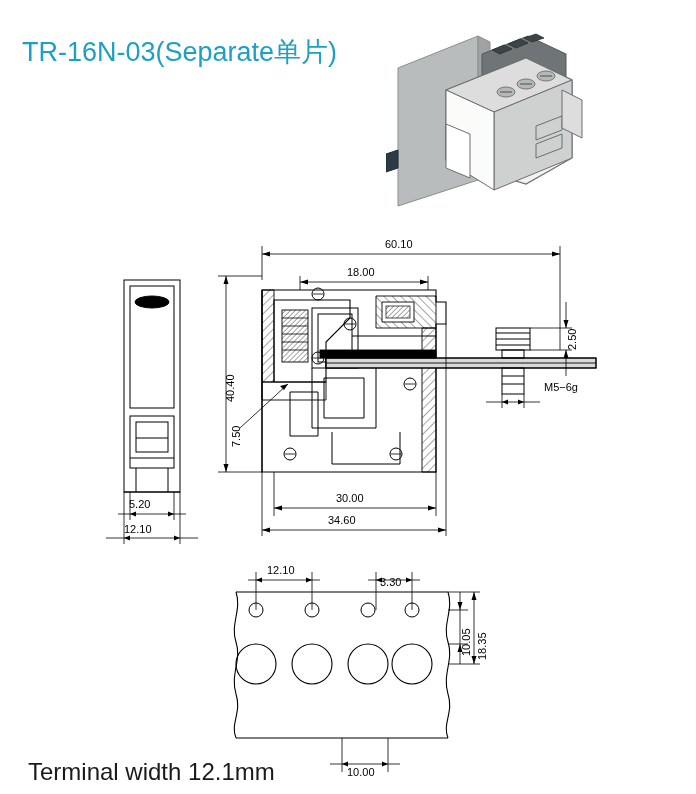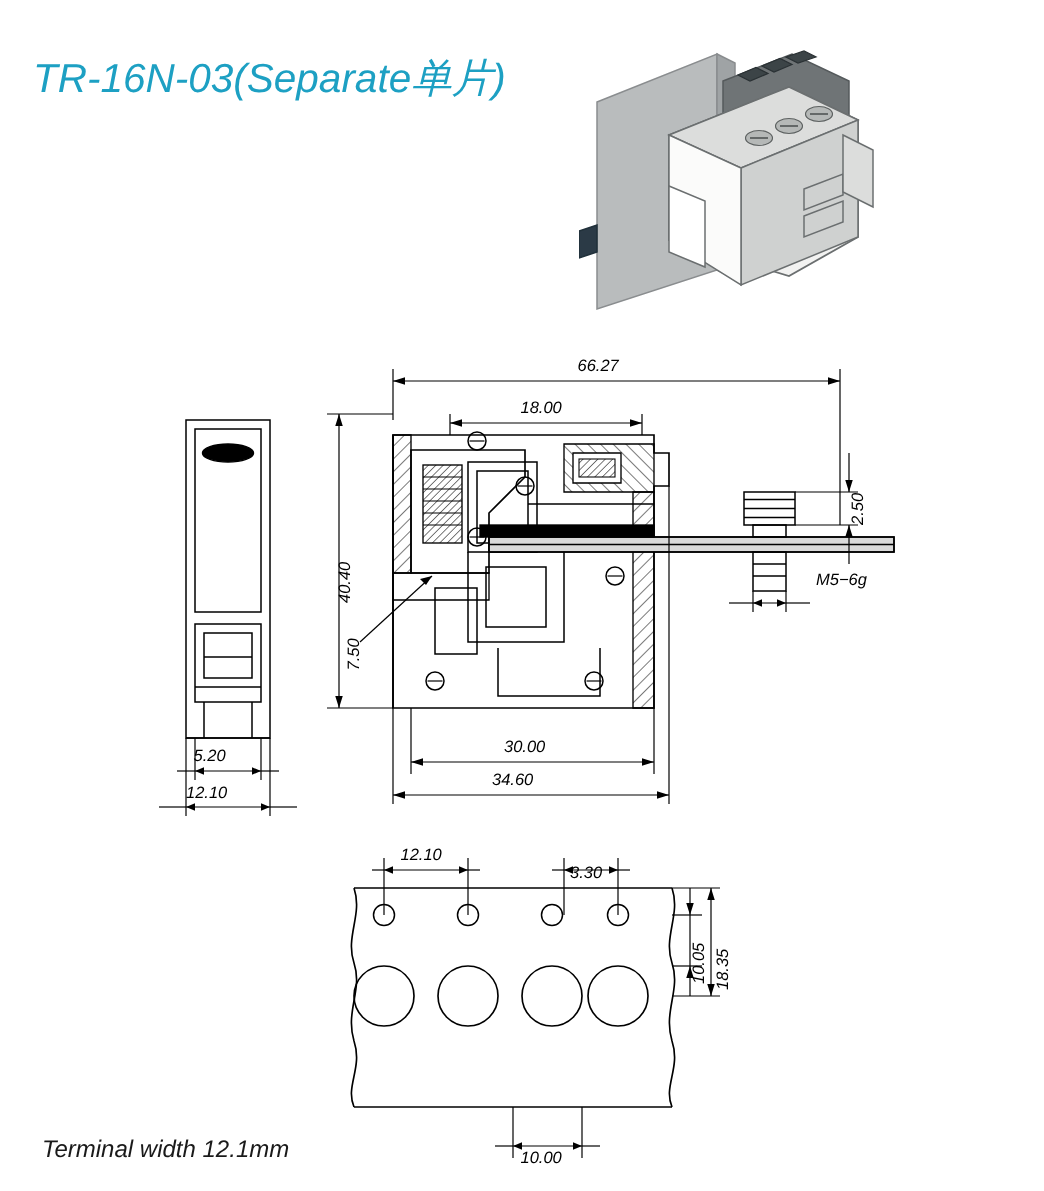--- a/index.html
+++ b/index.html
@@ -12,21 +12,20 @@
     background: #ffffff;
     font-family: "Liberation Sans", sans-serif;
     color: #000;
     position: relative;
     overflow: hidden;
   }
   .page {
     position: relative;
     width: 592px;
     height: 794px;
-    font-style: italic;
   }
 
   
   .title-block {
     position: absolute;
     left: 22px;
     top: 34px;
     line-height: 1.35;
   }
   .title-line {
@@ -35,21 +34,21 @@
     font-family: "Liberation Sans", sans-serif;
     white-space: nowrap;
     letter-spacing: 0px;
   }
 
   
   .footer-note {
     position: absolute;
     left: 28px;
     top: 758px;
-    font-size: 16px;
+    font-size: 24px;
     color: #1a1a1a;
     font-family: "Liberation Sans", sans-serif;
   }
 
   
   .dim {
     position: absolute;
     font-size: 11px;
     font-family: "Liberation Sans", sans-serif;
     color: #000;
@@ -319,21 +318,21 @@
         <line x1="286" y1="170" x2="302" y2="170"></line>
         <line x1="324" y1="170" x2="340" y2="170"></line>
         <line x1="302" y1="170" x2="324" y2="170"></line>
       </g>
       <g fill="#000">
         <polygon points="302,170 308,167.5 308,172.5"></polygon>
         <polygon points="324,170 318,167.5 318,172.5"></polygon>
       </g>
     </svg>
 
-    <div class="dim" style="left:185px; top:6px;">66.27</div>
+    <div class="dim" style="left:185px; top:6px;">60.10</div>
     <div class="dim" style="left:147px; top:34px;">18.00</div>
     <div class="dim vert" style="left:24px; top:170px;">40.40</div>
     <div class="dim vert" style="left:30px; top:215px;">7.50</div>
     <div class="dim" style="left:136px; top:260px;text-align:center;">30.00</div>
     <div class="dim" style="left:128px; top:282px;">34.60</div>
     <div class="dim vert" style="left:366px; top:118px;">2.50</div>
     <div class="dim" style="left:344px; top:149px;">M5−6g</div>
   </div>
 
   <div style="position:absolute; left:212px; top:548px; width:280px; height:240px;">

